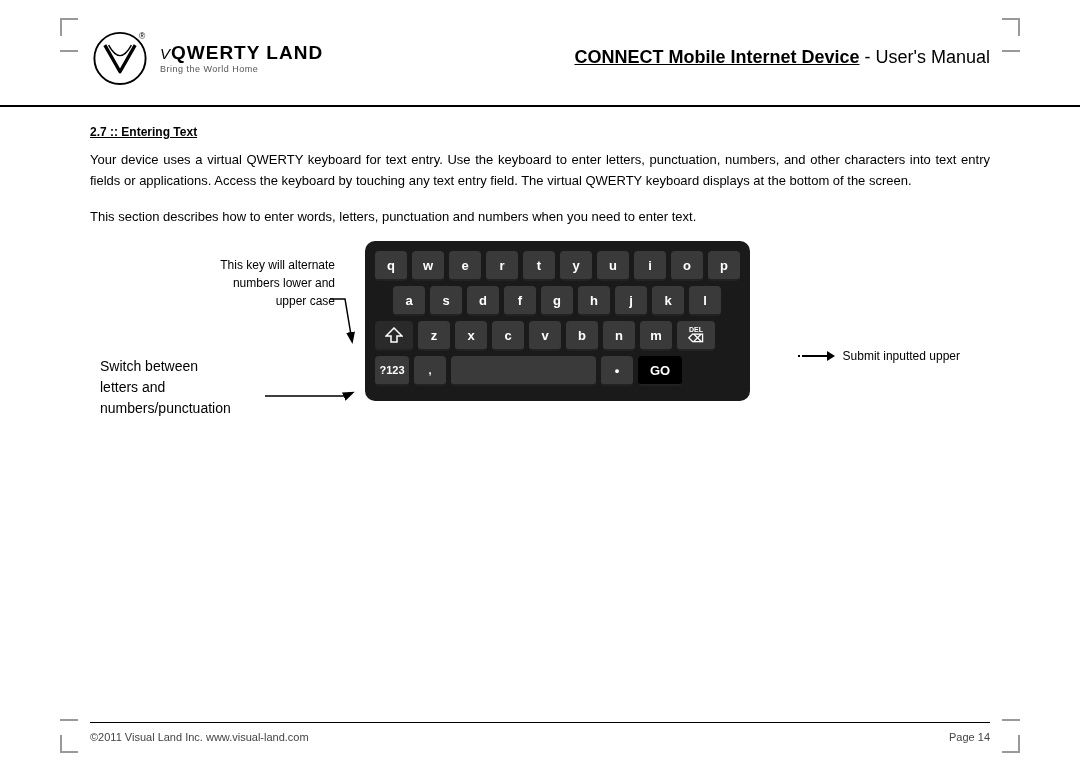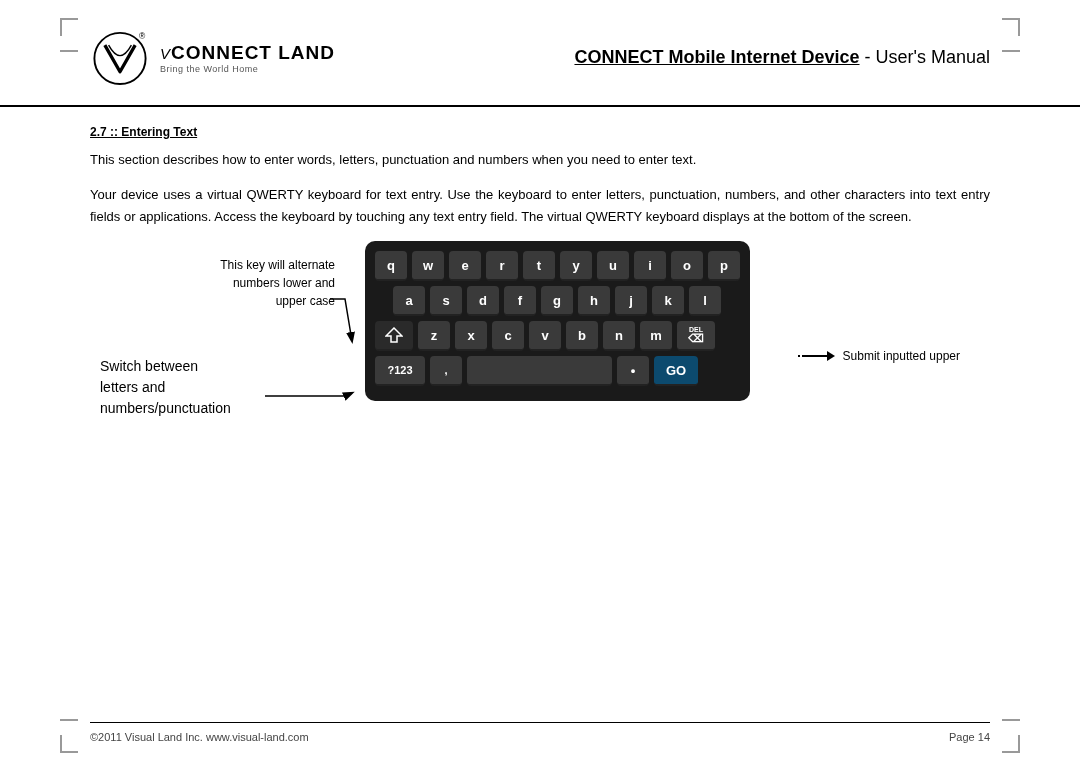--- a/index.html
+++ b/index.html
@@ -135,21 +135,21 @@
     .kb-key.wide {
       width: 46px;
       font-size: 11px;
     }
 
     .kb-key.space {
       width: 120px;
     }
 
     .kb-key.go {
-      background: #0c4a6e;
+      background: #000000;
       width: 38px;
       font-size: 12px;
       font-weight: bold;
     }
 
     .kb-key.shift {
       background: #2a2a2a;
       width: 38px;
     }
 
@@ -245,37 +245,37 @@
       <circle cx="30" cy="30" r="27" fill="none" stroke="#000" stroke-width="2"></circle>
 
       <path d="M14 16 L30 44 L46 16" fill="none" stroke="#000" stroke-width="3.5" stroke-linejoin="round"></path>
 
       <path d="M18 16 Q30 38 42 16" fill="none" stroke="#000" stroke-width="1.5"></path>
 
       <text x="50" y="10" font-family="Arial" font-size="9" fill="#000">®</text>
     </svg>
     <div class="logo-text">
       <div style="font-family:Arial,sans-serif; font-size:19px; font-weight:bold; letter-spacing:1px;">
-        <span style="font-style:italic; font-weight:400; font-size:15px;">V</span><span>CONNECT LAND</span>
+        <span style="font-style:italic; font-weight:400; font-size:15px;">V</span><span>QWERTY LAND</span>
       </div>
       <div style="font-family:Arial,sans-serif; font-size:9px; color:#555; letter-spacing:0.5px;">Bring the World Home</div>
     </div>
   </div>
   <div class="header-title">
     <span class="bold-part underline-part">CONNECT Mobile Internet Device</span><span> - User's Manual</span>
   </div>
 </div>
 
 <div class="main-content">
 
   <div class="section-heading">2.7 :: Entering Text</div>
 
+  <p class="body-text">Your device uses a virtual QWERTY keyboard for text entry. Use the keyboard to enter letters, punctuation, numbers, and other characters into text entry fields or applications. Access the keyboard by touching any text entry field. The virtual QWERTY keyboard displays at the bottom of the screen.</p>
+
   <p class="body-text">This section describes how to enter words, letters, punctuation and numbers when you need to enter text.</p>
-
-  <p class="body-text">Your device uses a virtual QWERTY keyboard for text entry. Use the keyboard to enter letters, punctuation, numbers, and other characters into text entry fields or applications. Access the keyboard by touching any text entry field. The virtual QWERTY keyboard displays at the bottom of the screen.</p>
 
   <div class="diagram-container">
 
     <div style="position:relative; width:265px; height:210px; flex-shrink:0;">
 
       <div class="ann-top-text">
         <span>This key will alternate</span><br>
         <span>numbers lower and</span><br>
         <span>upper case</span>
       </div>
@@ -341,21 +341,21 @@
           <div class="kb-key">b</div>
           <div class="kb-key">n</div>
           <div class="kb-key">m</div>
           <div class="kb-key del" style="width:38px; flex-direction:column; gap:0; padding:0;">
             <span class="del-label">DEL</span>
             <span class="del-arrow">⌫</span>
           </div>
         </div>
         
         <div class="kb-row">
-          <div class="kb-key wide" style="width:50px; font-size:11px;">?123</div>
+          <div class="kb-key wide" style="width:34px; font-size:11px;">?123</div>
           <div class="kb-key" style="width:32px; font-size:11px;">,</div>
           <div class="kb-key space" style="width:145px;"></div>
           <div class="kb-key" style="width:32px;">•</div>
           <div class="kb-key go" style="width:44px; font-weight:bold; font-size:13px;">GO</div>
         </div>
       </div>
 
       
       <div style="position:absolute; right:-210px; top:108px; display:flex; align-items:center;">
         <div style="width:2px; height:2px; background:#000; border-radius:50; margin-right:2px;"></div>

